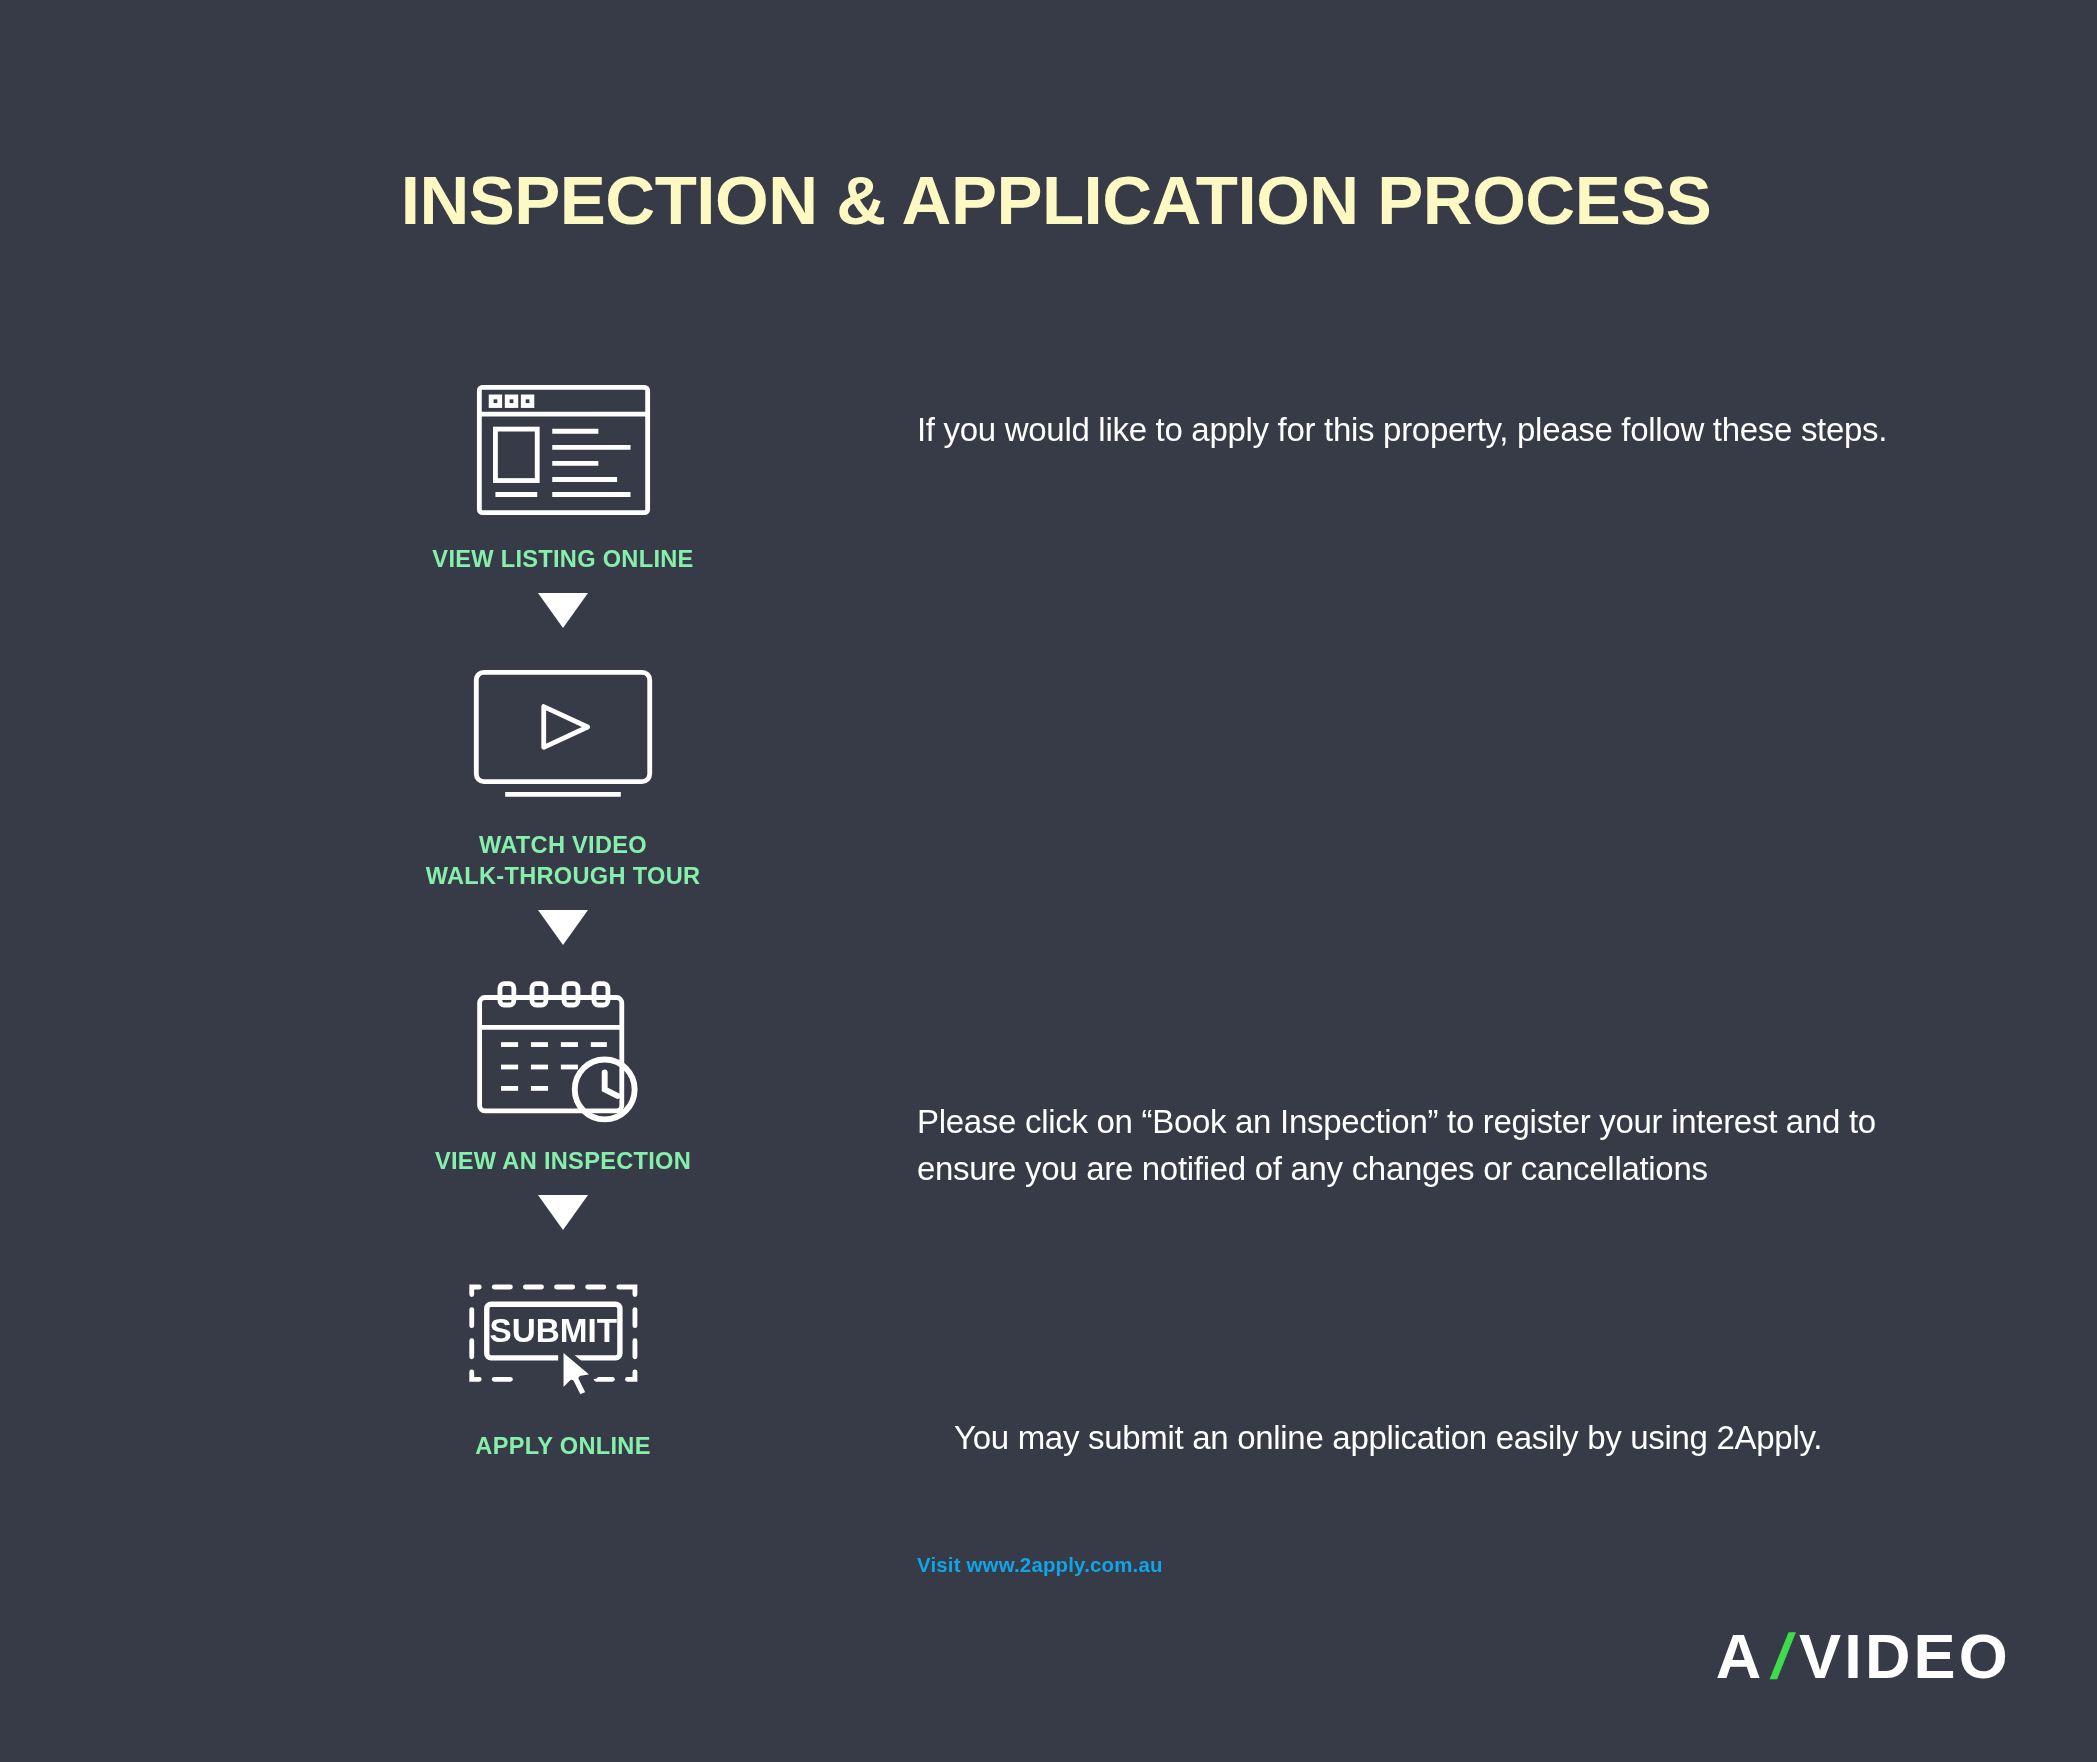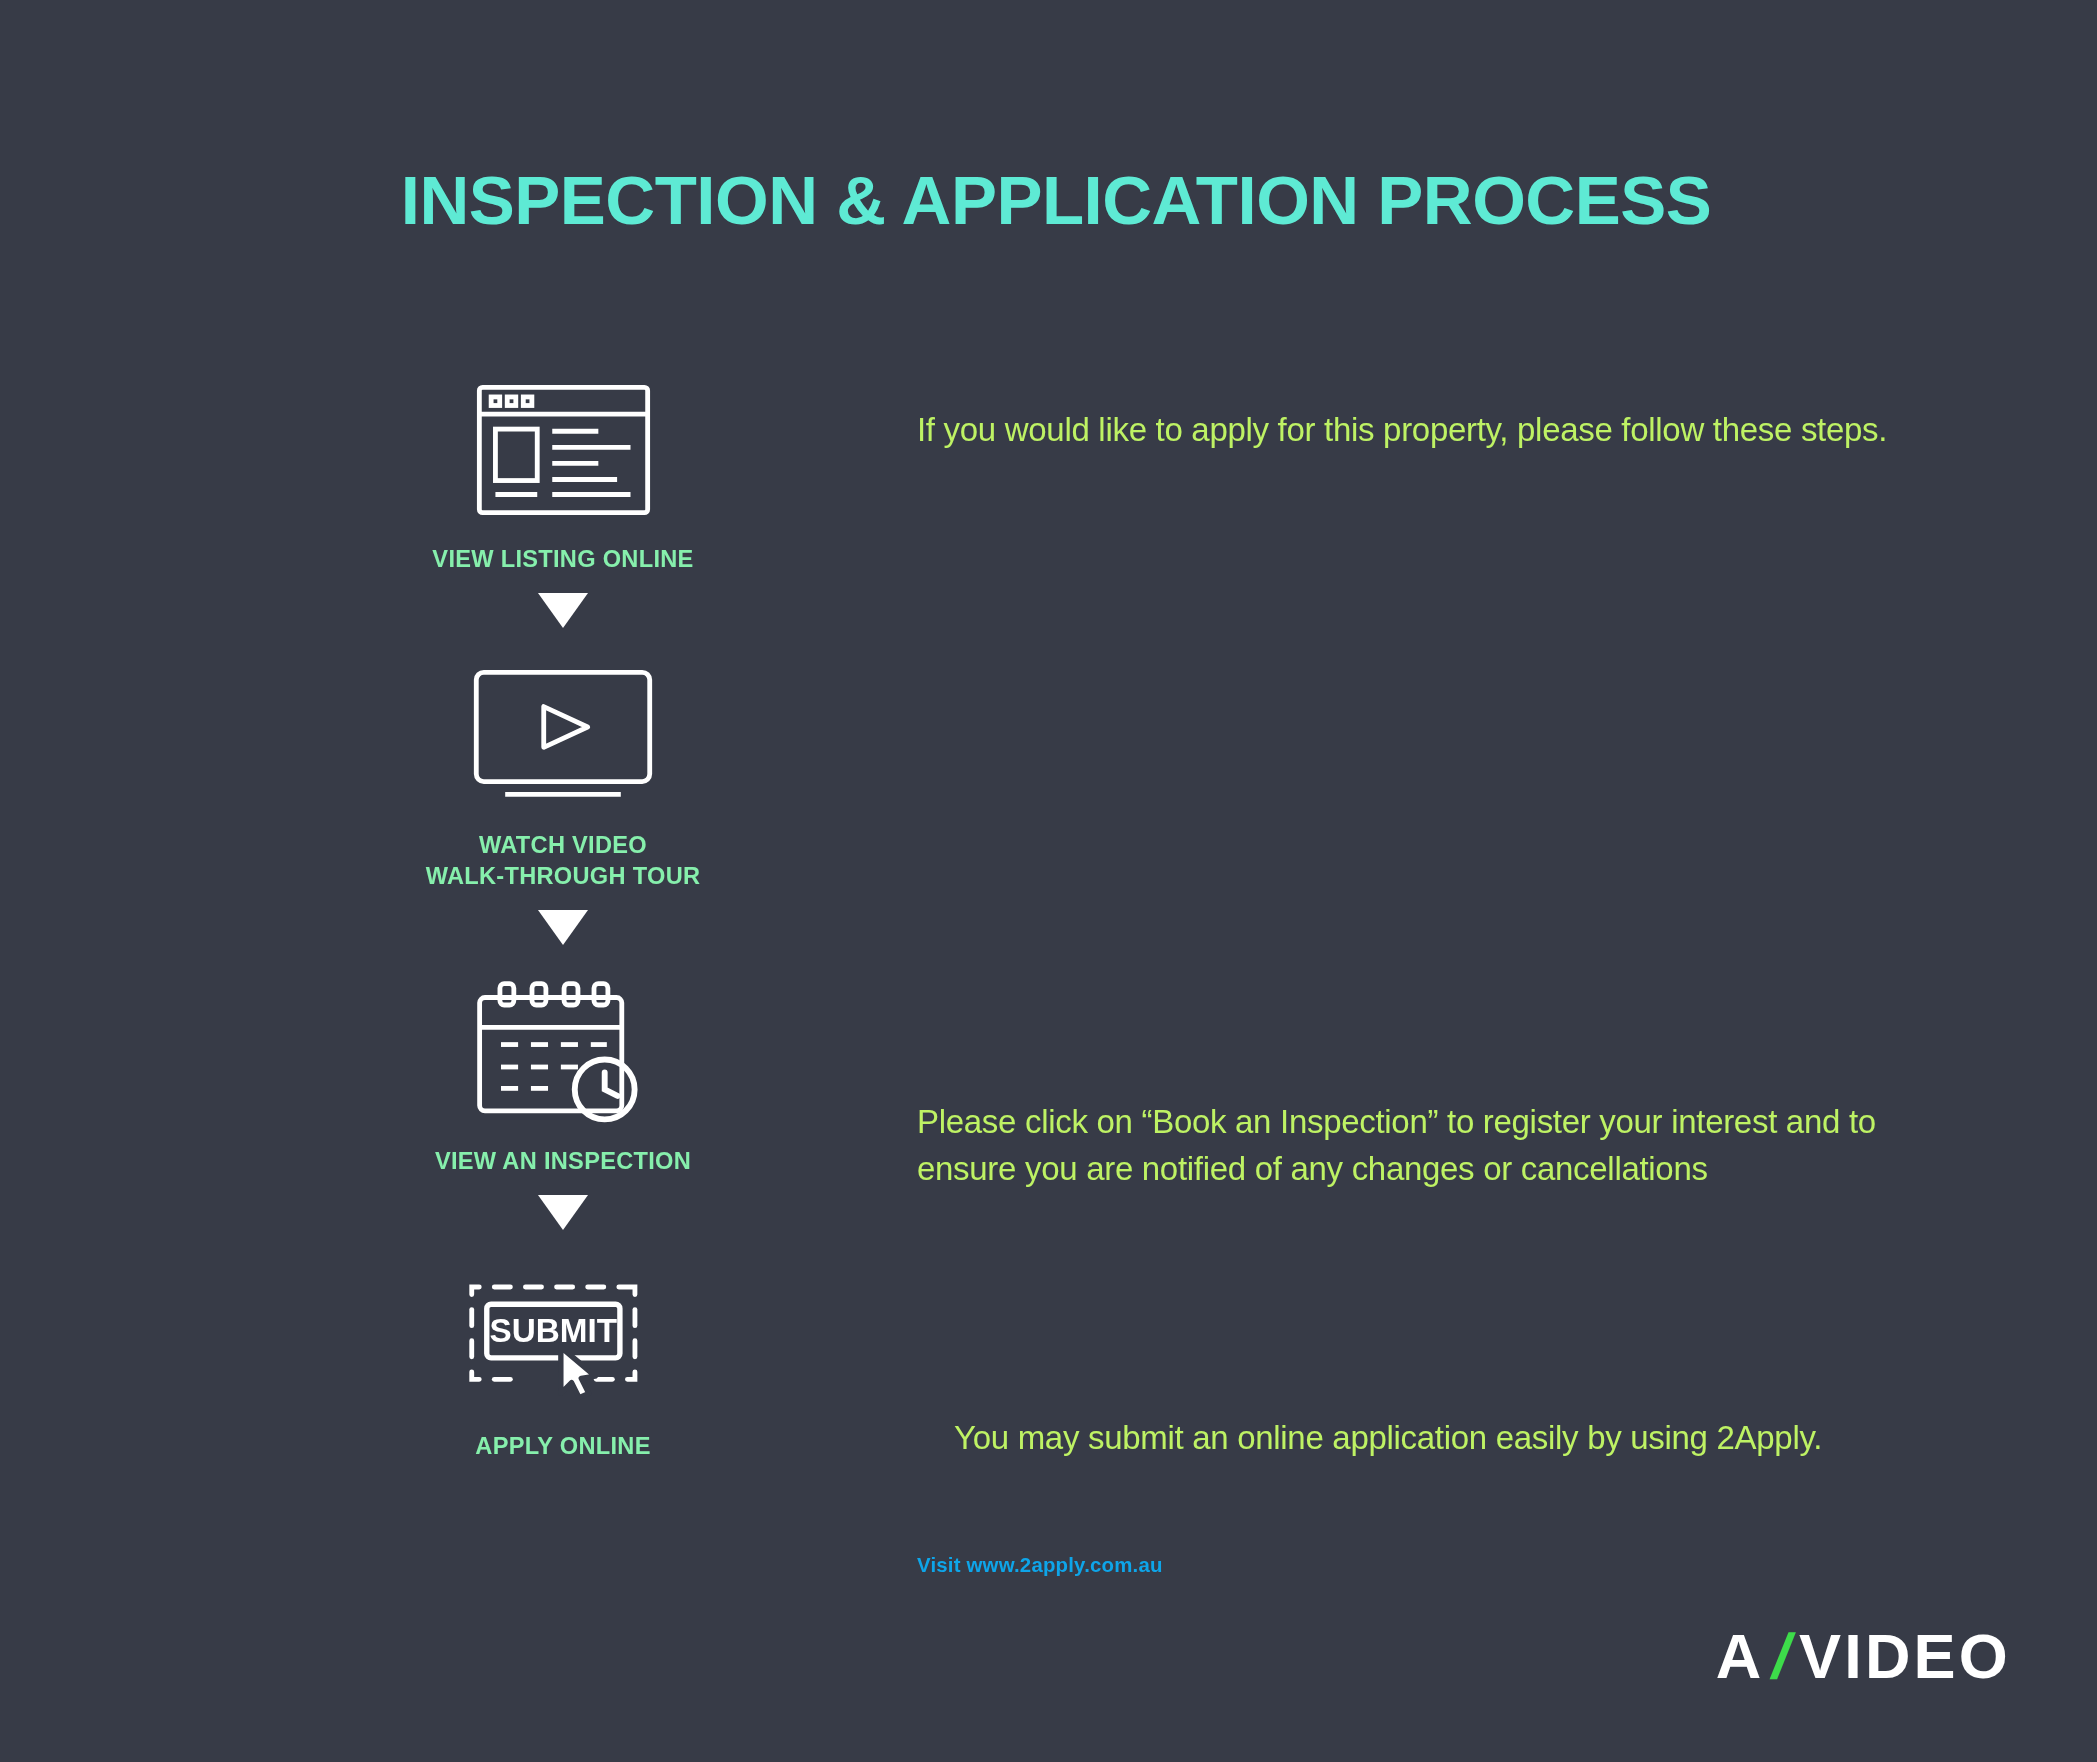--- a/index.html
+++ b/index.html
@@ -17,21 +17,21 @@
     background: #373b47;
   }
 
   
   .title {
     position: absolute;
     top: 161px;
     left: 0;
     width: 2097px;
     text-align: center;
-    color: #5eead4;
+    color: #fef9c3;
     font-size: 69px;
     font-weight: bold;
     letter-spacing: -0.5px;
     white-space: nowrap;
     padding-left: 15px;
   }
 
   
   .flow {
     position: absolute;
@@ -67,21 +67,21 @@
     border-left: 25px solid transparent;
     border-right: 25px solid transparent;
     border-top: 35px solid #ffffff;
     margin: 18px auto 16px auto;
   }
 
   
   .copy {
     position: absolute;
     left: 917px;
-    color: #bef264;
+    color: #ffffff;
     font-size: 33px;
     line-height: 1.42;
     font-weight: 400;
     letter-spacing: -0.3px;
     max-width: 986px;
   }
   #copy-0 { top: 407px; }
   #copy-1 { top: 702px; }
   #copy-2 { top: 1099px; }
   #copy-3 { top: 1415px; margin-left: 37px; }

